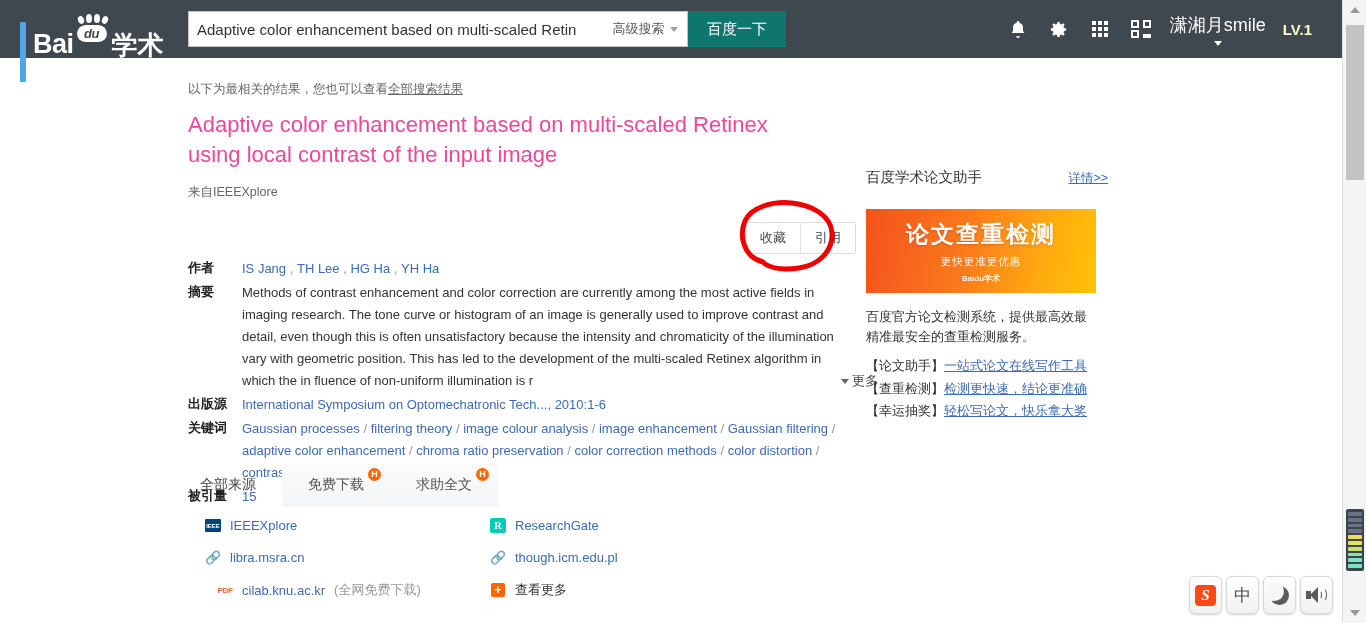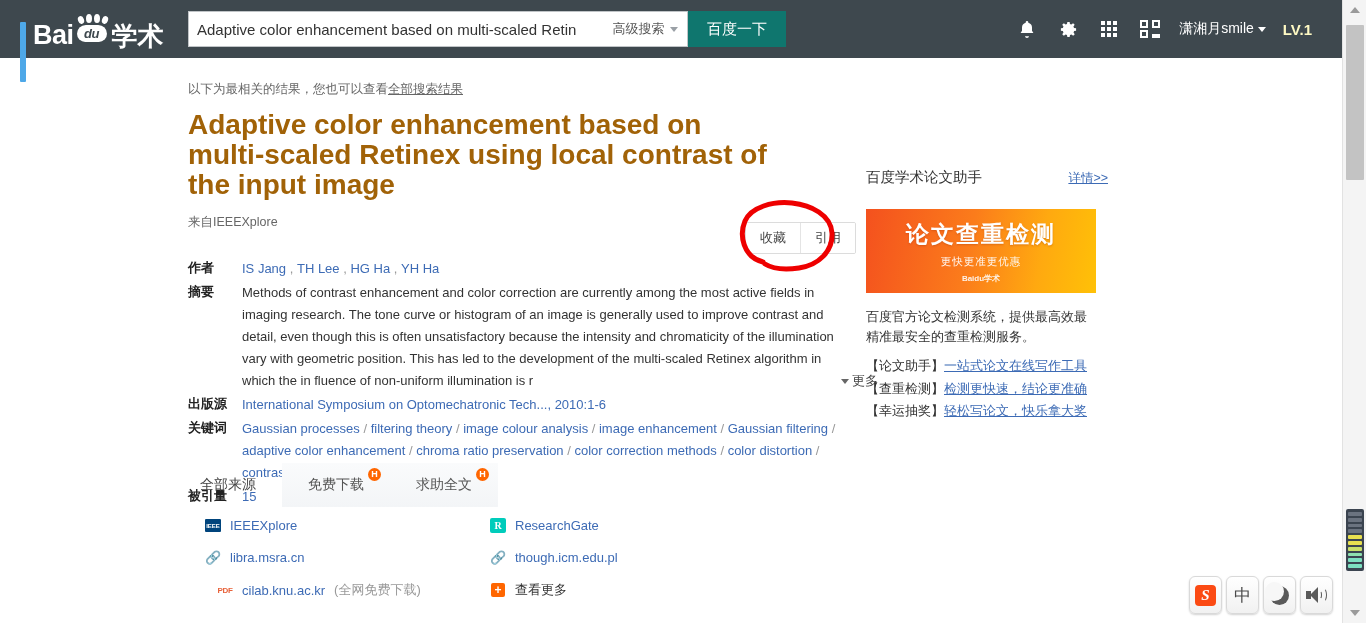--- a/index.html
+++ b/index.html
@@ -24,21 +24,21 @@
   }
   .logo {
     position: relative;
     font-size: 27px; font-weight: bold; color: #fff;
     letter-spacing: -0.5px; line-height: 1;
     display:flex; align-items:flex-end;
   }
   .logo .bai { font-family:"Liberation Sans", sans-serif; }
   .logo .paw {
     position: relative; display:inline-block;
-    width: 34px; height: 26px; margin: 7px 1px;
+    width: 34px; height: 26px; margin: 16px 1px;
   }
   .logo .paw .toe {
     position:absolute; background:#fff; border-radius:50%;
   }
   .logo .paw .t1 { width:6px; height:8px; left:3px;  top:0px; transform:rotate(-20deg); }
   .logo .paw .t2 { width:6px; height:9px; left:11px; top:-2px; }
   .logo .paw .t3 { width:6px; height:9px; left:19px; top:-2px; }
   .logo .paw .t4 { width:6px; height:8px; left:27px; top:0px; transform:rotate(20deg); }
   .logo .paw .pad {
     position:absolute; left:2px; top:9px; width:30px; height:17px;
@@ -86,35 +86,35 @@
   .hicon { width: 24px; height: 24px; display:flex; align-items:center; justify-content:center; cursor:pointer; }
   .hicon svg { display:block; }
   .grid-icon { display:grid; grid-template-columns:repeat(3,4px); grid-template-rows:repeat(3,4px); gap:2px; }
   .grid-icon i { background:#fff; display:block; width:4px; height:4px; }
   .qr-icon { position:relative; width:20px; height:18px; }
   .qr-icon .sq { position:absolute; border:2px solid #fff; }
   .qr-icon .s1 { left:0; top:0; width:8px; height:8px; }
   .qr-icon .s2 { right:0; top:0; width:8px; height:8px; }
   .qr-icon .s3 { left:0; bottom:0; width:8px; height:8px; }
   .qr-icon .s4 { right:0; bottom:0; width:8px; height:3px; border-width:2px; }
-  .username { color:#fff; font-size:14px; display:flex; align-items:center; gap:4px; cursor:pointer; }
+  .username { color:#fff; font-size:18px; display:flex; align-items:center; gap:4px; cursor:pointer;flex-direction:column; }
   .username .caret-down { border-top-color:#fff; }
   .lv { color:#fef9c3; font-size:15px; font-weight:bold; letter-spacing:0px; }
 
   
   .content { position:absolute; top:58px; left:0; width:1342px; height:444px; background:#fff; }
   .hint {
     position:absolute; left:188px; top:23px;
     font-size:12.5px; color:#666;
   }
   .hint a { color:#666; text-decoration:underline; }
 
   .result { position:absolute; left:188px; top:52px; width:650px; }
   .result-title {
-    font-size:28px; line-height:30px; color:#a16207; font-weight:bold;
+    font-size:22px; line-height:30px; color:#ec4899; font-weight:normal;
     width:595px; cursor:pointer;
   }
   .result-source { font-size:12.5px; color:#666; margin-top:14px; }
 
   .action-btns {
     position:absolute; right:-18px; top:112px;
     display:flex; border:1px solid #dcdcdc; border-radius:2px; overflow:hidden;
   }
   .action-btns button {
     background:#fff; border:none; font-size:13px; color:#444;

